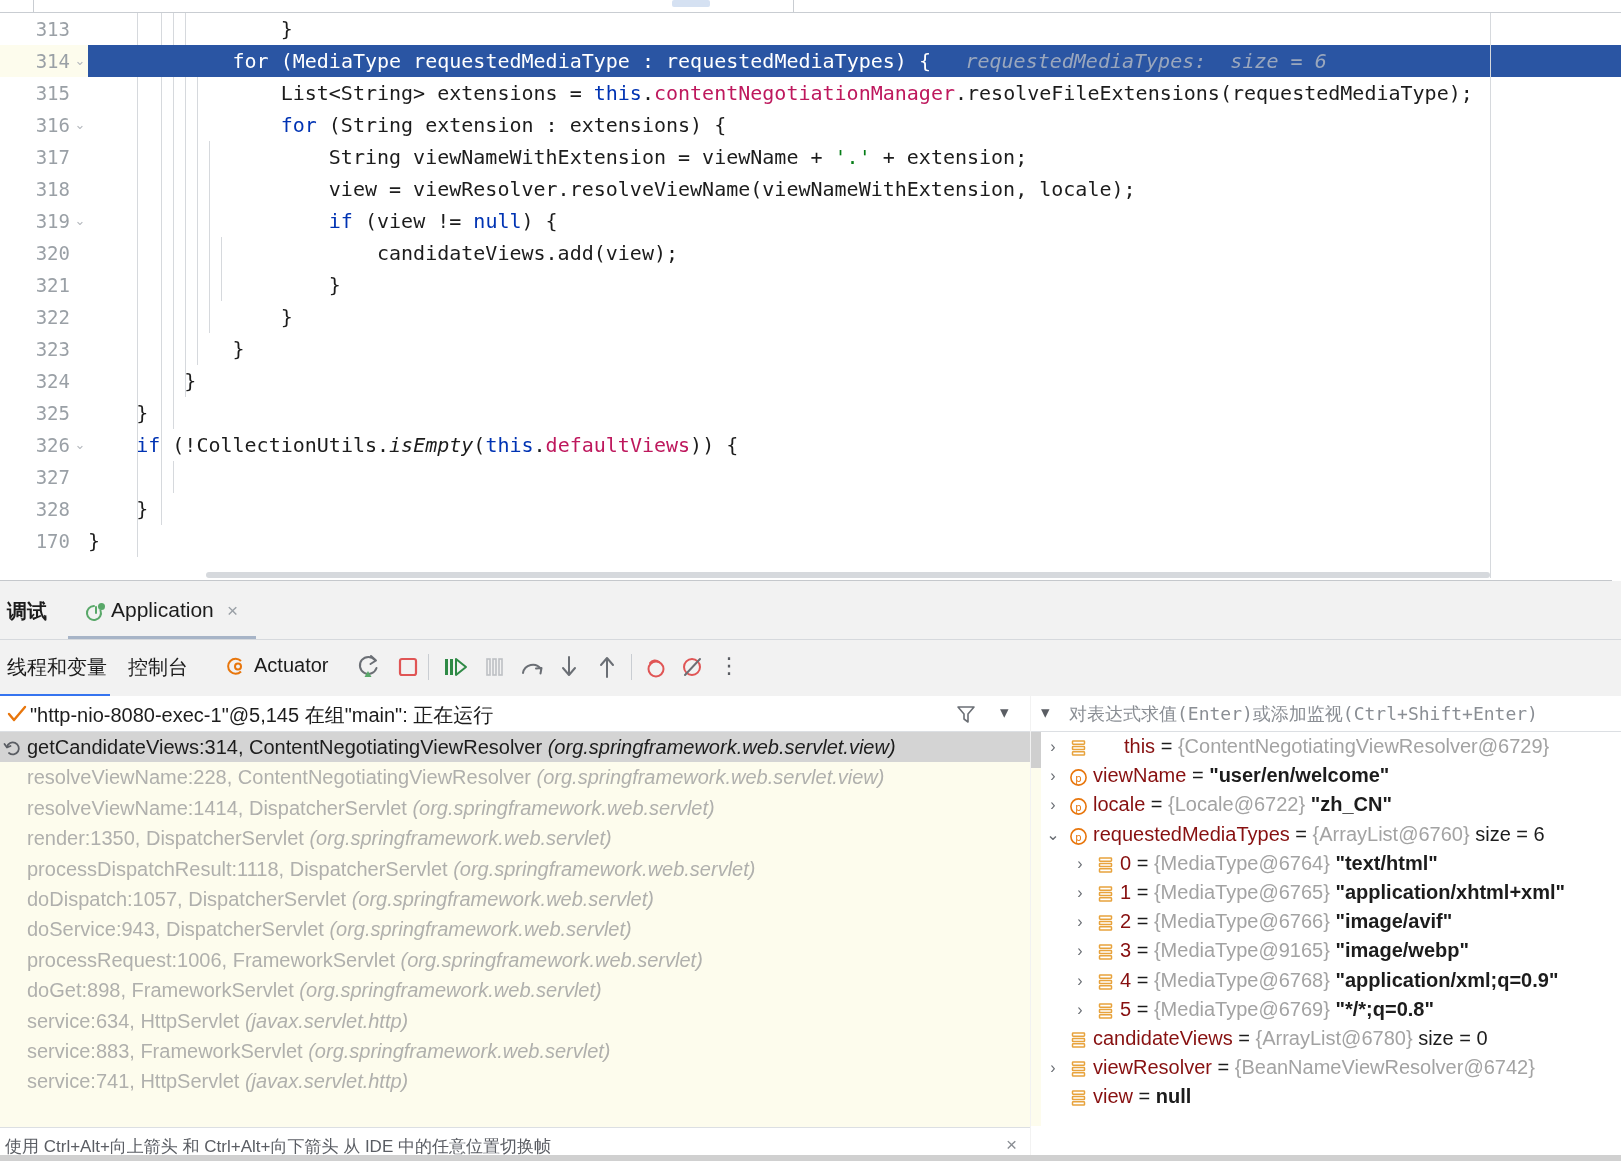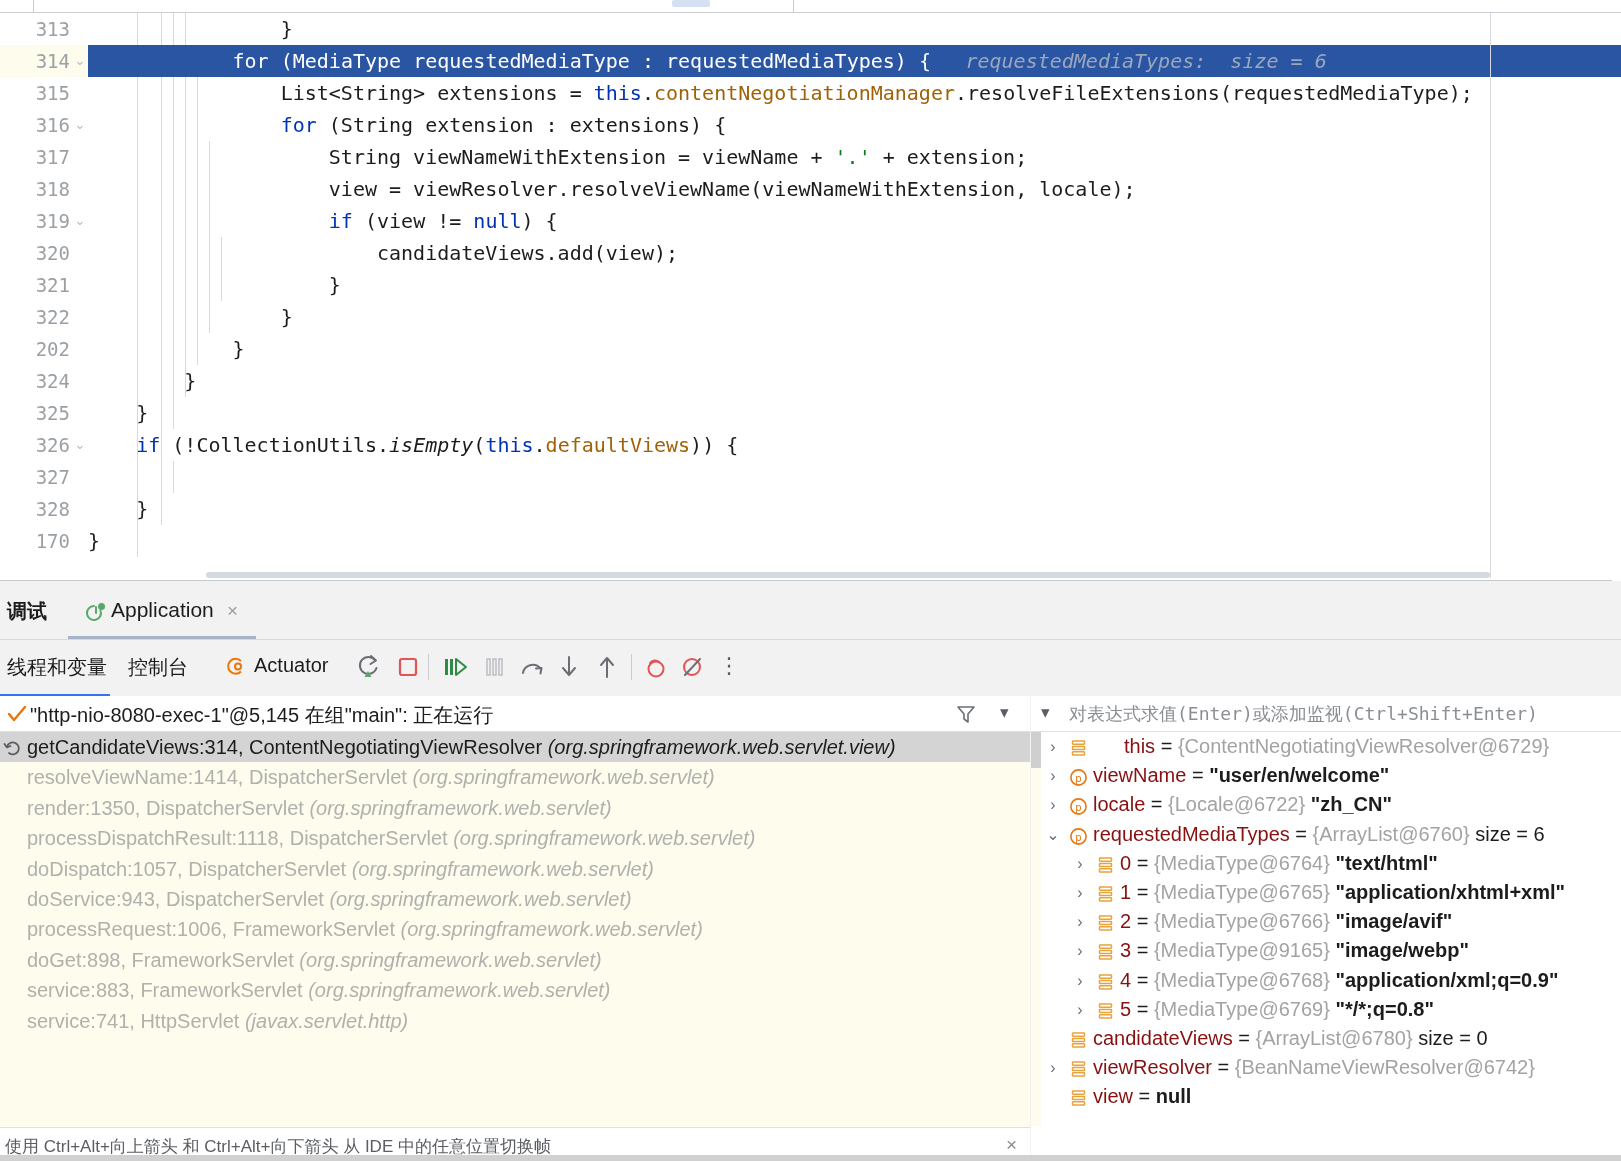--- a/index.html
+++ b/index.html
@@ -68,21 +68,21 @@
   }
 
   .code {
     position: absolute; left: 88px; top: 0; height: 32px;
     font-family: "DejaVu Sans Mono", monospace;
     font-size: 20px;
     color: #1c1c1c;
     white-space: pre;
   }
   .kw { color: #0033b3; }
-  .fld { color: #a16207; }
+  .fld { color: #be185d; }
   .str { color: #067d17; }
   .ital { font-style: italic; }
   .on-hl { color: #ffffff; }
   .hint {
     color: #9aa7bd; font-style: italic;
   }
   .rmargin {
     position: absolute; left: 1490px; top: 0; width: 1px; height: 565px;
     background: #d6d9dd;
   }
@@ -267,21 +267,21 @@
         <div class="row"><div class="iguide" style="left: 137.08px;"></div><div class="iguide" style="left: 161.12px;"></div><div class="iguide" style="left: 173.14px;"></div><div class="iguide" style="left: 185.16px;"></div><div class="gutter-num">313</div><div class="code">                }</div></div>
         <div class="row current"><div class="hl"></div><div class="hl2"></div><div class="gutter-num">314</div><div class="fold">⌄</div><div class="code"><span class="on-hl">            </span><span class="on-hl">for</span><span class="on-hl"> (</span><span class="on-hl">MediaType</span><span class="on-hl"> </span><span class="on-hl">requestedMediaType</span><span class="on-hl"> : </span><span class="on-hl">requestedMediaTypes</span><span class="on-hl">) {</span></div><div class="code hint" style="left: 965.46px;">requestedMediaTypes:  size = 6</div></div>
         <div class="row"><div class="iguide" style="left: 137.08px;"></div><div class="iguide" style="left: 161.12px;"></div><div class="iguide" style="left: 173.14px;"></div><div class="iguide" style="left: 185.16px;"></div><div class="iguide" style="left: 197.18px;"></div><div class="gutter-num">315</div><div class="code">                List&lt;String&gt; extensions = <span class="kw">this</span>.<span class="fld">contentNegotiationManager</span>.resolveFileExtensions(requestedMediaType);</div></div>
         <div class="row"><div class="iguide" style="left: 137.08px;"></div><div class="iguide" style="left: 161.12px;"></div><div class="iguide" style="left: 173.14px;"></div><div class="iguide" style="left: 185.16px;"></div><div class="iguide" style="left: 197.18px;"></div><div class="gutter-num">316</div><div class="fold">⌄</div><div class="code">                <span class="kw">for</span> (String extension : extensions) {</div></div>
         <div class="row"><div class="iguide" style="left: 137.08px;"></div><div class="iguide" style="left: 161.12px;"></div><div class="iguide" style="left: 173.14px;"></div><div class="iguide" style="left: 185.16px;"></div><div class="iguide" style="left: 197.18px;"></div><div class="iguide" style="left: 209.2px;"></div><div class="gutter-num">317</div><div class="code">                    String viewNameWithExtension = viewName + <span class="str">'.'</span> + extension;</div></div>
         <div class="row"><div class="iguide" style="left: 137.08px;"></div><div class="iguide" style="left: 161.12px;"></div><div class="iguide" style="left: 173.14px;"></div><div class="iguide" style="left: 185.16px;"></div><div class="iguide" style="left: 197.18px;"></div><div class="iguide" style="left: 209.2px;"></div><div class="gutter-num">318</div><div class="code">                    view = viewResolver.resolveViewName(viewNameWithExtension, locale);</div></div>
         <div class="row"><div class="iguide" style="left: 137.08px;"></div><div class="iguide" style="left: 161.12px;"></div><div class="iguide" style="left: 173.14px;"></div><div class="iguide" style="left: 185.16px;"></div><div class="iguide" style="left: 197.18px;"></div><div class="iguide" style="left: 209.2px;"></div><div class="gutter-num">319</div><div class="fold">⌄</div><div class="code">                    <span class="kw">if</span> (view != <span class="kw">null</span>) {</div></div>
         <div class="row"><div class="iguide" style="left: 137.08px;"></div><div class="iguide" style="left: 161.12px;"></div><div class="iguide" style="left: 173.14px;"></div><div class="iguide" style="left: 185.16px;"></div><div class="iguide" style="left: 197.18px;"></div><div class="iguide" style="left: 209.2px;"></div><div class="iguide" style="left: 221.22px;"></div><div class="gutter-num">320</div><div class="code">                        candidateViews.add(view);</div></div>
         <div class="row"><div class="iguide" style="left: 137.08px;"></div><div class="iguide" style="left: 161.12px;"></div><div class="iguide" style="left: 173.14px;"></div><div class="iguide" style="left: 185.16px;"></div><div class="iguide" style="left: 197.18px;"></div><div class="iguide" style="left: 209.2px;"></div><div class="iguide" style="left: 221.22px;"></div><div class="gutter-num">321</div><div class="code">                    }</div></div>
         <div class="row"><div class="iguide" style="left: 137.08px;"></div><div class="iguide" style="left: 161.12px;"></div><div class="iguide" style="left: 173.14px;"></div><div class="iguide" style="left: 185.16px;"></div><div class="iguide" style="left: 197.18px;"></div><div class="iguide" style="left: 209.2px;"></div><div class="gutter-num">322</div><div class="code">                }</div></div>
-        <div class="row"><div class="iguide" style="left: 137.08px;"></div><div class="iguide" style="left: 161.12px;"></div><div class="iguide" style="left: 173.14px;"></div><div class="iguide" style="left: 185.16px;"></div><div class="iguide" style="left: 197.18px;"></div><div class="gutter-num">202</div><div class="code">            }</div></div>
+        <div class="row"><div class="iguide" style="left: 137.08px;"></div><div class="iguide" style="left: 161.12px;"></div><div class="iguide" style="left: 173.14px;"></div><div class="iguide" style="left: 185.16px;"></div><div class="iguide" style="left: 197.18px;"></div><div class="gutter-num">323</div><div class="code">            }</div></div>
         <div class="row"><div class="iguide" style="left: 137.08px;"></div><div class="iguide" style="left: 161.12px;"></div><div class="iguide" style="left: 173.14px;"></div><div class="iguide" style="left: 185.16px;"></div><div class="gutter-num">324</div><div class="code">        }</div></div>
         <div class="row"><div class="iguide" style="left: 137.08px;"></div><div class="iguide" style="left: 161.12px;"></div><div class="iguide" style="left: 173.14px;"></div><div class="gutter-num">325</div><div class="code">    }</div></div>
         <div class="row"><div class="iguide" style="left: 137.08px;"></div><div class="iguide" style="left: 161.12px;"></div><div class="gutter-num">326</div><div class="fold">⌄</div><div class="code">    <span class="kw">if</span> (!CollectionUtils.<span class="ital">isEmpty</span>(<span class="kw">this</span>.<span class="fld">defaultViews</span>)) {</div></div>
         <div class="row"><div class="iguide" style="left: 137.08px;"></div><div class="iguide" style="left: 161.12px;"></div><div class="iguide" style="left: 173.14px;"></div><div class="gutter-num">327</div></div>
         <div class="row"><div class="iguide" style="left: 137.08px;"></div><div class="iguide" style="left: 161.12px;"></div><div class="gutter-num">328</div><div class="code">    }</div></div>
         <div class="row"><div class="iguide" style="left: 137.08px;"></div><div class="gutter-num">170</div><div class="code">}</div></div>
       </div>
     <div class="rmargin"></div>
   </div>
   <div class="editor-scrollbar"></div>
@@ -393,27 +393,29 @@
             <path d="M3 4 L19 4 L13 11 L13 19 L9 16 L9 11 Z" fill="none" stroke="#6b6f75" stroke-width="1.6" stroke-linejoin="round"></path>
           </svg>
         </span>
         <span class="thread-chev">▾</span>
       </div>
       <div class="frames-list" id="frames-list">
           <div class="frame selected"><span class="frame-back-icon"><svg width="20" height="20" viewBox="0 0 20 20">
                 <path d="M4 8 A6 6 0 1 1 6 14" fill="none" stroke="#5a5d63" stroke-width="1.8" stroke-linecap="round"></path>
                 <path d="M1.5 5 L4 8.5 L7.5 7" fill="none" stroke="#5a5d63" stroke-width="1.8" stroke-linejoin="round" stroke-linecap="round"></path>
               </svg></span><span>getCandidateViews:314, ContentNegotiatingViewResolver </span><span class="pkg">(org.springframework.web.servlet.view)</span></div>
+          <div class="frame"><span>resolveViewName:228, ContentNegotiatingViewResolver </span><span class="pkg">(org.springframework.web.servlet.view)</span></div>
           <div class="frame"><span>resolveViewName:1414, DispatcherServlet </span><span class="pkg">(org.springframework.web.servlet)</span></div>
           <div class="frame"><span>render:1350, DispatcherServlet </span><span class="pkg">(org.springframework.web.servlet)</span></div>
           <div class="frame"><span>processDispatchResult:1118, DispatcherServlet </span><span class="pkg">(org.springframework.web.servlet)</span></div>
           <div class="frame"><span>doDispatch:1057, DispatcherServlet </span><span class="pkg">(org.springframework.web.servlet)</span></div>
           <div class="frame"><span>doService:943, DispatcherServlet </span><span class="pkg">(org.springframework.web.servlet)</span></div>
           <div class="frame"><span>processRequest:1006, FrameworkServlet </span><span class="pkg">(org.springframework.web.servlet)</span></div>
           <div class="frame"><span>doGet:898, FrameworkServlet </span><span class="pkg">(org.springframework.web.servlet)</span></div>
+          <div class="frame"><span>service:634, HttpServlet </span><span class="pkg">(javax.servlet.http)</span></div>
           <div class="frame"><span>service:883, FrameworkServlet </span><span class="pkg">(org.springframework.web.servlet)</span></div>
           <div class="frame"><span>service:741, HttpServlet </span><span class="pkg">(javax.servlet.http)</span></div>
         </div>
       <div class="frames-status">
         <span class="txt">使用 Ctrl+Alt+向上箭头 和 Ctrl+Alt+向下箭头 从 IDE 中的任意位置切换帧</span>
         <span class="x">×</span>
       </div>
     </div>
 
     <div class="vars-pane">

